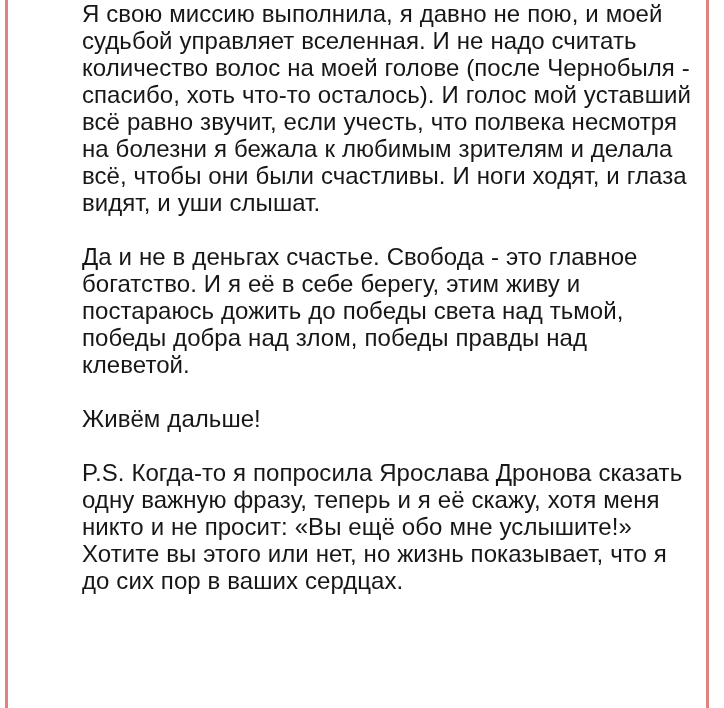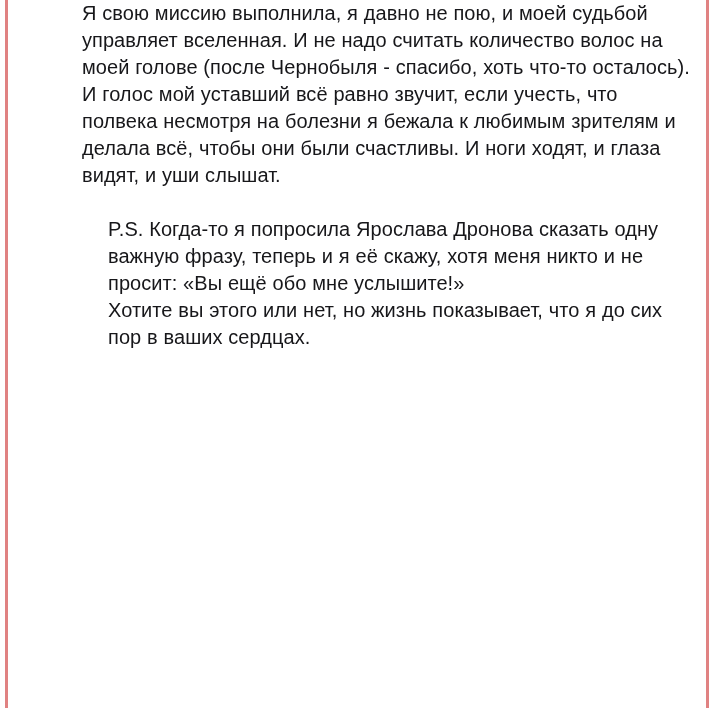--- a/index.html
+++ b/index.html
@@ -31,44 +31,45 @@
   }
   .edge-rule.left  { left: 5px; }
   .edge-rule.right { left: 706px; }
 
   #post-body {
     position: absolute;
     left: 82px;
     top: 0px;
     width: 612px;
     color: #17171a;
-    font-size: 20px;
+    font-size: 24px;
     line-height: 27px;
     letter-spacing: 0.05px;
     word-spacing: 0.2px;
     -webkit-font-smoothing: antialiased;
   }
 
   .para {
     margin: 0 0 27px 0;
     white-space: pre-line;
   }
   .para:last-child {
     margin-bottom: 0;
-    margin-left: 26px;
   }
 </style>
 </head>
 <body>
 
 <div id="post-card">
 
   <div class="edge-rule left"></div>
 
   <div class="edge-rule right"></div>
 
   <article id="post-body">
     <p class="para">Я свою миссию выполнила, я давно не пою, и моей судьбой управляет вселенная. И не надо считать количество волос на моей голове (после Чернобыля - спасибо, хоть что-то осталось). И голос мой уставший всё равно звучит, если учесть, что полвека несмотря на болезни я бежала к любимым зрителям и делала всё, чтобы они были счастливы. И ноги ходят, и глаза видят, и уши слышат.</p>
+    <p class="para">Да и не в деньгах счастье. Свобода - это главное богатство. И я её в себе берегу, этим живу и постараюсь дожить до победы света над тьмой, победы добра над злом, победы правды над клеветой.</p>
+    <p class="para">Живём дальше!</p>
     <p class="para">P.S. Когда-то я попросила Ярослава Дронова сказать одну важную фразу, теперь и я её скажу, хотя меня никто и не просит: «Вы ещё обо мне услышите!»
 Хотите вы этого или нет, но жизнь показывает, что я до сих пор в ваших сердцах.</p>
   </article>
 
 </div>
 
 </body></html>

